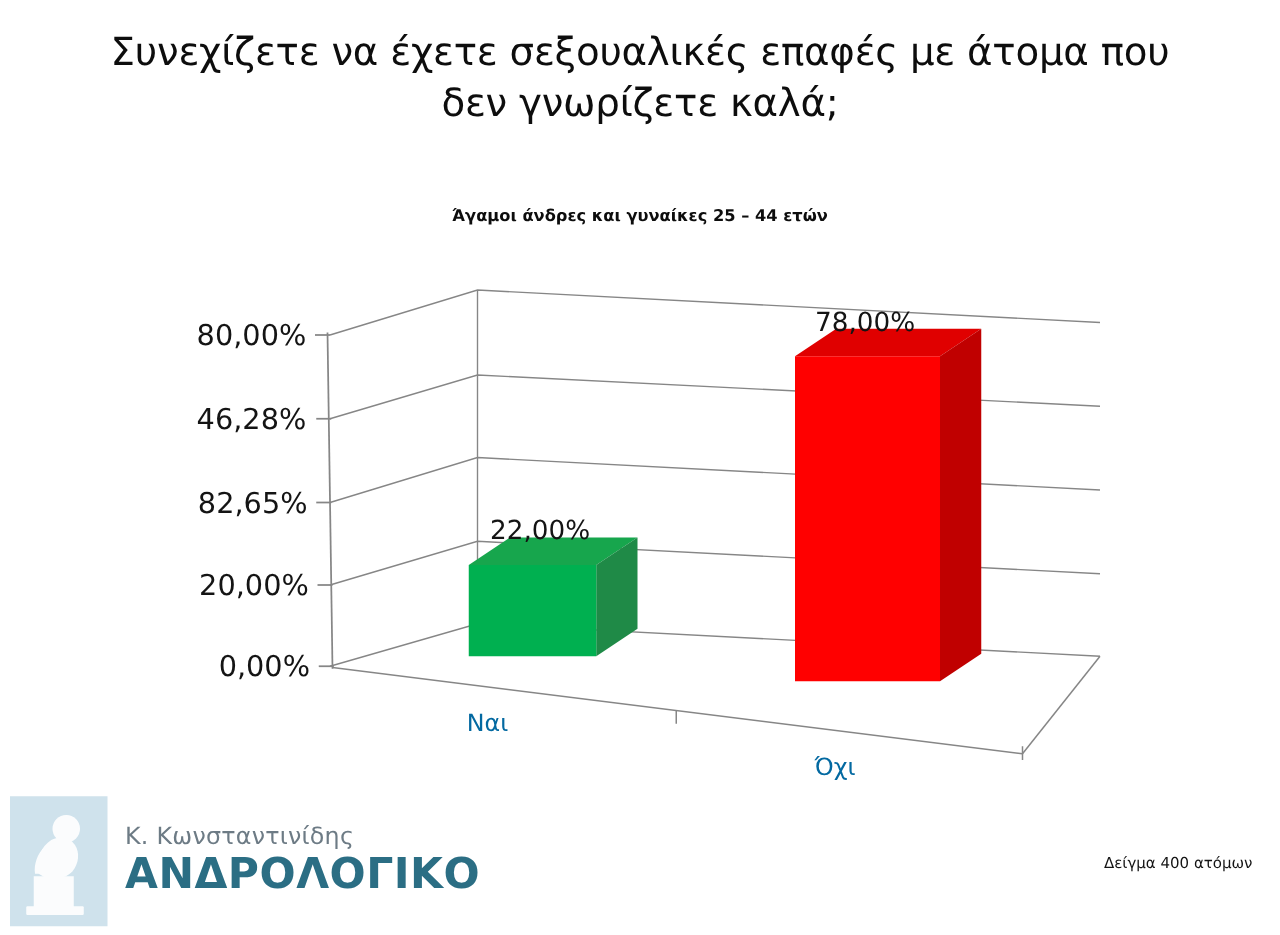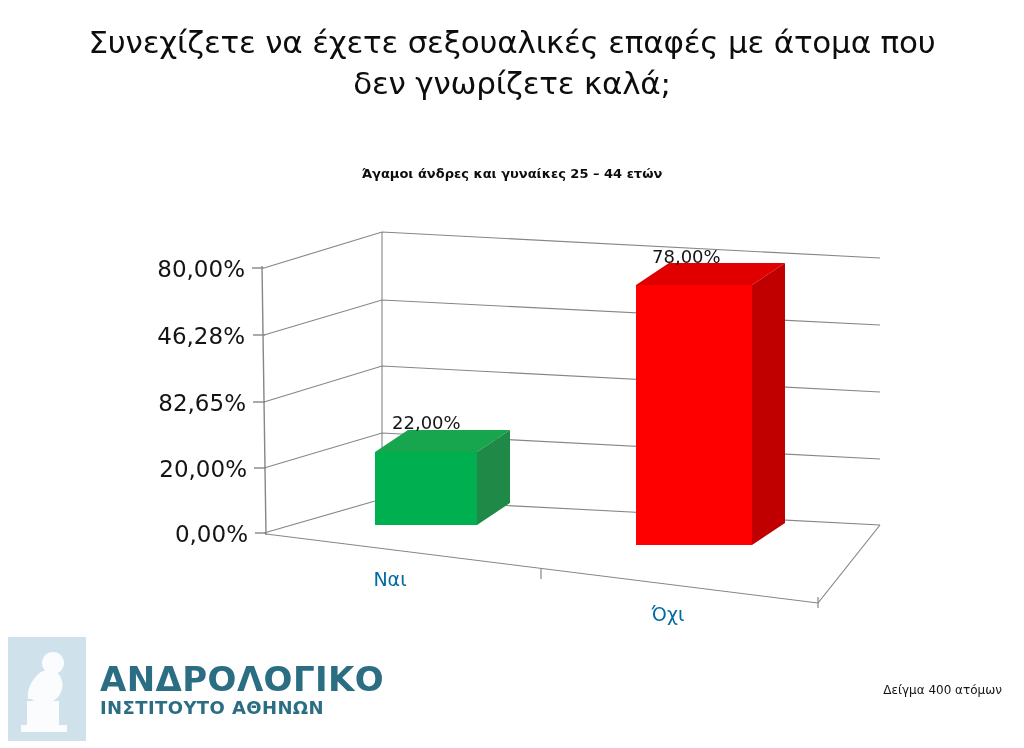--- a/index.html
+++ b/index.html
@@ -65,21 +65,21 @@
   }
   .xtick {
     position: absolute;
     text-align: center;
     font-size: 19px;
     color: #0369a1;
     white-space: nowrap;
   }
   .bar-label {
     position: absolute;
-    font-size: 18px;
+    font-size: 21px;
     color: #141414;
     white-space: nowrap;
   }
 
   
   #logo-block {
     position: absolute;
     left: 8px;
     top: 637px;
     display: flex;
@@ -219,18 +219,18 @@
 
         <path d="M31 52 C30 44 35 38 41 35 L46 38 C41 42 37 47 36 54 Z"></path>
 
         <path d="M22 66 C28 70 38 71 48 68 L50 76 C38 80 27 78 21 74 Z"></path>
 
         <path d="M28 40 C22 46 19 54 20 62 L25 62 C24 54 27 47 32 43 Z"></path>
       </g>
     </svg>
   </div>
   <div id="logo-text">
+    <div id="logo-line1">Κ. Κωνσταντινίδης</div>
     <div id="logo-line2">ΑΝΔΡΟΛΟΓΙΚΟ</div>
-    <div id="logo-line3">ΙΝΣΤΙΤΟΥΤΟ ΑΘΗΝΩΝ</div>
   </div>
 </div>
 
 <div id="sample-note">Δείγμα 400 ατόμων</div>
 
 </body></html>

